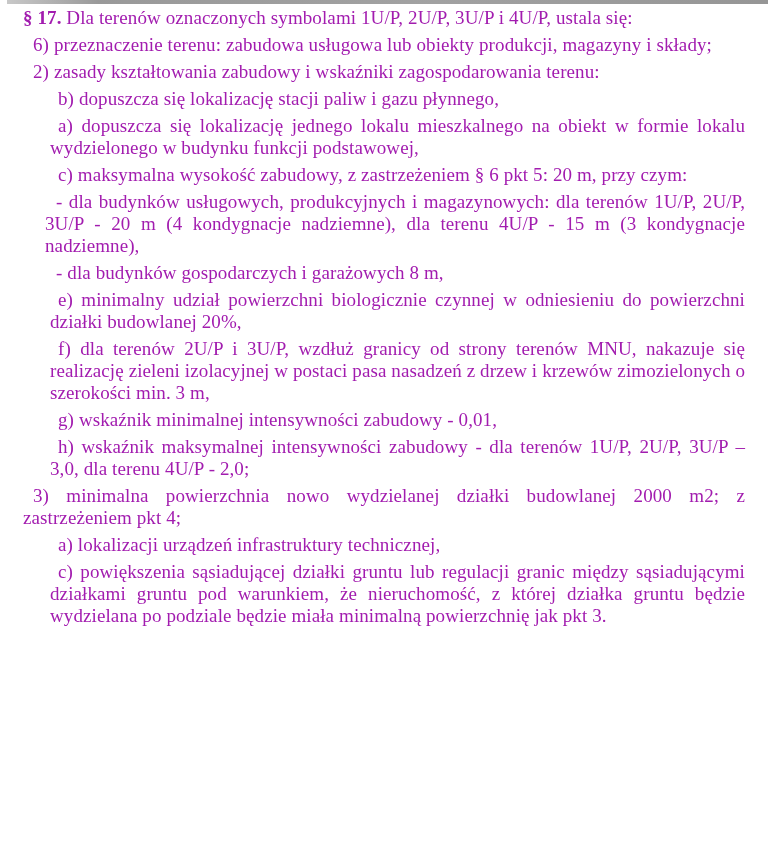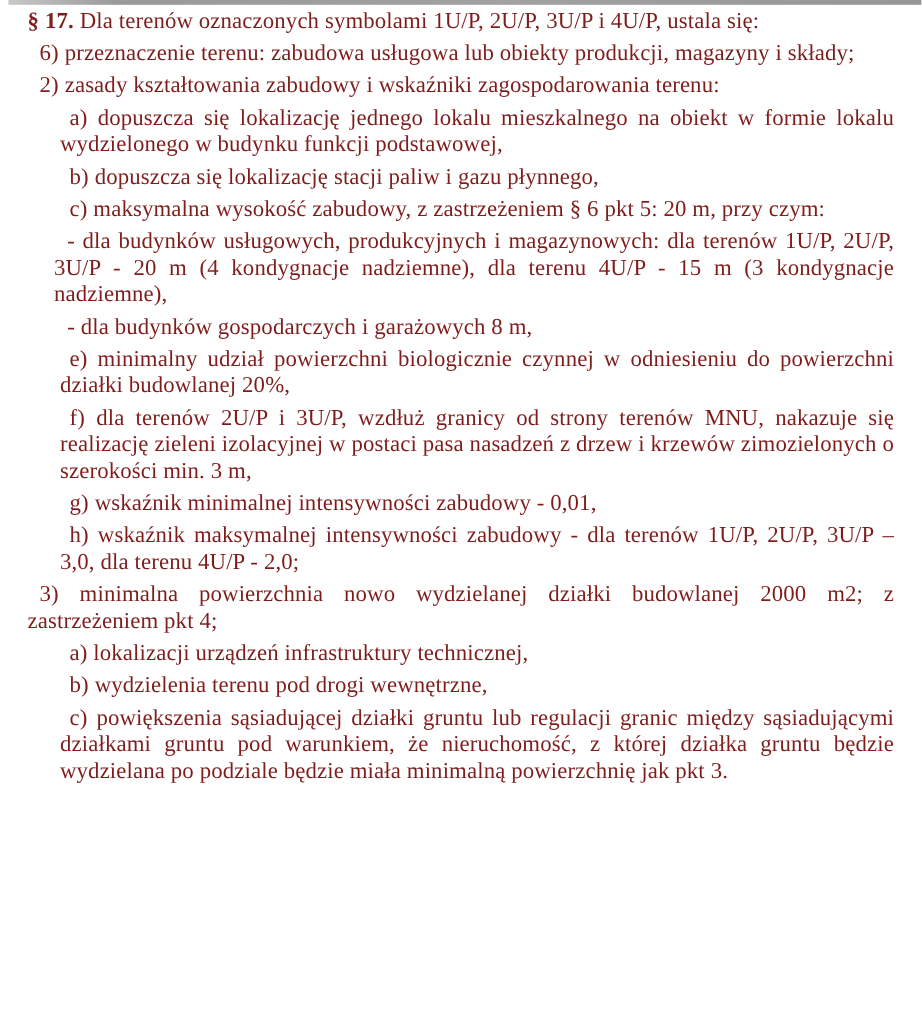--- a/index.html
+++ b/index.html
@@ -22,21 +22,21 @@
     background: linear-gradient(90deg, #c2c2c2, #8e8e8e 12%, #979797 55%, #8a8a8a);
     opacity: 0.9;
   }
   .page {
     box-sizing: border-box;
     width: 768px;
     padding: 7px 23px 0 23px;
     font-family: "Liberation Serif", "DejaVu Serif", serif;
     font-size: 19px;
     line-height: 22px;
-    color: #7f1d1d;
+    color: #a21caf;
     text-align: justify;
     letter-spacing: 0.1px;
   }
   .para {
     margin: 0 0 5px 0;
   }
   .section-label {
     font-weight: bold;
   }
   .lvl-1 { text-indent: 10px; }
@@ -49,23 +49,23 @@
 <div class="scan-artifact-top"></div>
 
 <div class="page">
 
   <p class="para"><span class="section-label">§ 17.</span> <span>Dla terenów oznaczonych symbolami 1U/P, 2U/P, 3U/P i 4U/P, ustala się:</span></p>
 
   <p class="para lvl-1">6) przeznaczenie terenu: zabudowa usługowa lub obiekty produkcji, magazyny i składy;</p>
 
   <p class="para lvl-1">2) zasady kształtowania zabudowy i wskaźniki zagospodarowania terenu:</p>
 
+  <p class="para lvl-2">b) dopuszcza się lokalizację stacji paliw i gazu płynnego,</p>
+
   <p class="para lvl-2">a) dopuszcza się lokalizację jednego lokalu mieszkalnego na obiekt w formie lokalu wydzielonego w budynku funkcji podstawowej,</p>
-
-  <p class="para lvl-2">b) dopuszcza się lokalizację stacji paliw i gazu płynnego,</p>
 
   <p class="para lvl-2">c) maksymalna wysokość zabudowy, z zastrzeżeniem § 6 pkt 5: 20 m, przy czym:</p>
 
   <p class="para lvl-3">- dla budynków usługowych, produkcyjnych i magazynowych: dla terenów 1U/P, 2U/P, 3U/P - 20 m (4 kondygnacje nadziemne), dla terenu 4U/P - 15 m (3 kondygnacje nadziemne),</p>
 
   <p class="para lvl-3">- dla budynków gospodarczych i garażowych 8 m,</p>
 
 
 
   <p class="para lvl-2">e) minimalny udział powierzchni biologicznie czynnej w odniesieniu do powierzchni działki budowlanej 20%,</p>
@@ -74,17 +74,16 @@
 
   <p class="para lvl-2">g) wskaźnik minimalnej intensywności zabudowy - 0,01,</p>
 
   <p class="para lvl-2">h) wskaźnik maksymalnej intensywności zabudowy - dla terenów 1U/P, 2U/P, 3U/P – 3,0, dla terenu 4U/P - 2,0;</p>
 
   <p class="para lvl-1">3) minimalna powierzchnia nowo wydzielanej działki budowlanej 2000 m2; z zastrzeżeniem pkt 4;</p>
 
 
   <p class="para lvl-2">a) lokalizacji urządzeń infrastruktury technicznej,</p>
 
-  <p class="para lvl-2">b) wydzielenia terenu pod drogi wewnętrzne,</p>
 
   <p class="para lvl-2">c) powiększenia sąsiadującej działki gruntu lub regulacji granic między sąsiadującymi działkami gruntu pod warunkiem, że nieruchomość, z której działka gruntu będzie wydzielana po podziale będzie miała minimalną powierzchnię jak pkt 3.</p>
 
 </div>
 
 </body></html>

